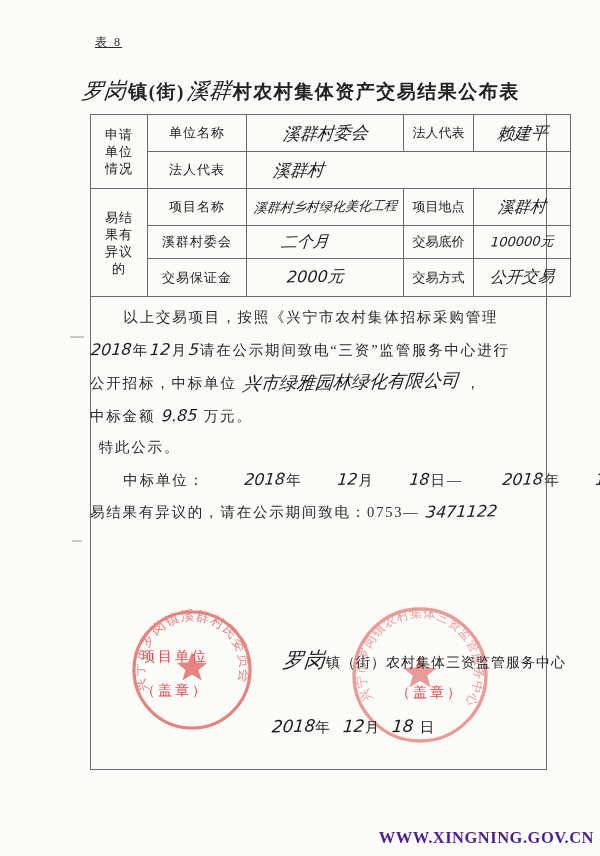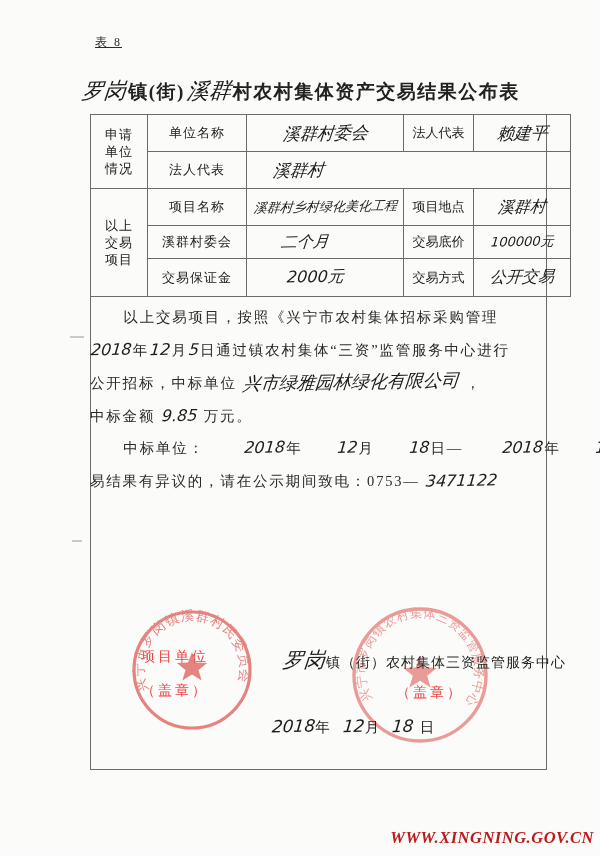--- a/index.html
+++ b/index.html
@@ -95,21 +95,21 @@
       <td class="val"><span class="hw big">溪群村委会</span></td>
       <td class="lbl2">法人代表</td>
       <td class="val2"><span class="hw big">赖建平</span></td>
     </tr>
     <tr class="rows2">
       <td class="lbl">法人代表</td>
       <td colspan="3" style="text-align:left;padding-left:26px;"><span class="hw big">溪群村</span></td>
     </tr>
     <tr class="rows3">
       <td class="section" rowspan="3">
-            <div class="vlabel">以上交易项目</div>
+            <div class="vlabel">易结果有异议的</div>
           </td>
       <td class="lbl">项目名称</td>
       <td class="val"><span class="hw small">溪群村乡村绿化美化工程</span></td>
       <td class="lbl2">项目地点</td>
       <td class="val2"><span class="hw">溪群村</span></td>
     </tr>
     <tr class="rows4">
       <td class="lbl">溪群村委会</td>
       <td class="val" style="text-align:left;padding-left:34px;"><span class="hw">二个月</span></td>
       <td class="lbl2">交易底价</td>
@@ -120,23 +120,24 @@
       <td class="val" style="text-align:left;padding-left:40px;"><span class="hw">2000元</span></td>
       <td class="lbl2">交易方式</td>
       <td class="val2"><span class="hw">公开交易</span></td>
     </tr>
   </tbody>
     </table>
 </div>
 
 <div class="abs printed bodytext">
   <div class="line indent">以上交易项目，按照《兴宁市农村集体招标采购管理</div>
-  <div class="line"><span class="hw">2018</span><span>年</span><span class="hw">12</span><span>月</span><span class="hw">5</span><span>日通过镇农村集体“三资”监管服务中心进行</span></div>
+  <div class="line"><span class="hw">2018</span><span>年</span><span class="hw">12</span><span>月</span><span class="hw">5</span><span>请在公示期间致电“三资”监管服务中心进行</span></div>
   <div class="line"><span>公开招标，中标单位 </span><span class="hw company">兴市绿雅园林绿化有限公司</span><span>  ，</span></div>
   <div class="line"><span>中标金额 </span><span class="hw">9.85</span><span> 万元。</span></div>
+  <div class="line indent-s">特此公示。</div>
   <div class="line indent"><span>中标单位： </span><span class="hw">2018</span><span>年</span><span class="hw">12</span><span>月</span><span class="hw">18</span><span>日— </span><span class="hw">2018</span><span>年</span><span class="hw">12</span></div>
   <div class="line"><span>易结果有异议的，请在公示期间致电：0753— </span><span class="hw">3471122</span></div>
 </div>
 
 <svg class="abs seal" style="left:126px;top:600px;" width="132" height="140" viewBox="0 0 132 140">
   <g opacity="0.78">
     <circle cx="66" cy="70" r="58" fill="none" stroke="#e0625e" stroke-width="3.2"></circle>
     <polygon points="66,52 70.0,62.5 81.2,62.9 72.5,69.9 75.6,80.6 66,74.4 56.4,80.6 59.5,69.9 50.8,62.9 62.0,62.5" fill="#e0625e"></polygon>
     <defs>
         <path id="lsealpath" d="M 23.5 92 A 48.5 48.5 0 1 1 108.5 92" fill="none"></path>
@@ -168,13 +169,13 @@
 </div>
 <div class="abs stamp-label" style="left:396px;top:684px;">（盖章）</div>
 
 <div class="abs footer-date" style="left:272px;top:716px;">
   <span class="hw">2018</span><span>年 </span>&nbsp;<span class="hw">12</span><span>月 </span>&nbsp;<span class="hw">18</span><span> 日</span>
 </div>
 
 <div class="abs artifact" style="left:70px;top:336px;width:14px;height:2px;"></div>
 <div class="abs artifact" style="left:72px;top:540px;width:10px;height:2px;"></div>
 
-<div class="abs website" style="color:#b91c1c;font-style:italic;">WWW.XINGNING.GOV.CN</div>
+<div class="abs website" style="color:#4c1d95;">WWW.XINGNING.GOV.CN</div>
 
 </body></html>

